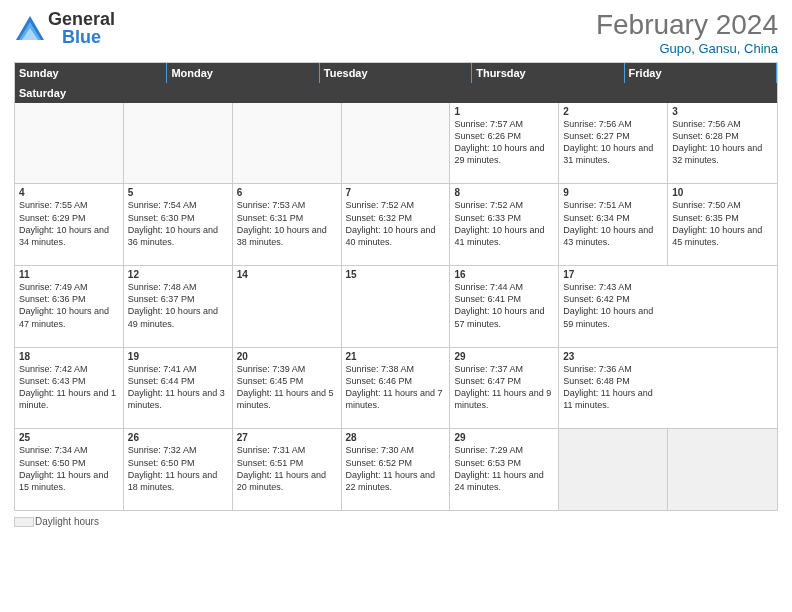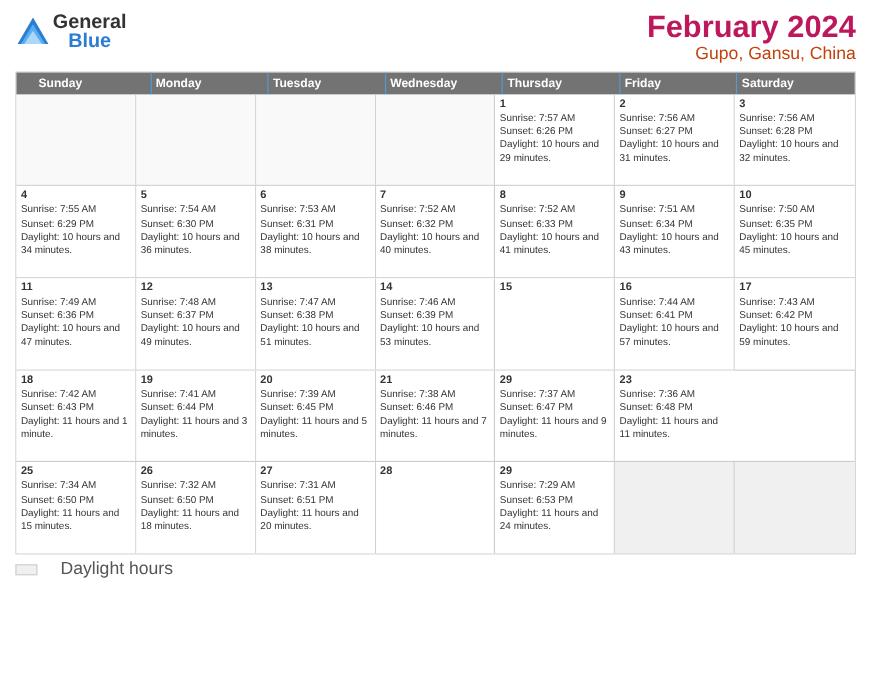--- a/index.html
+++ b/index.html
@@ -31,39 +31,38 @@
     .logo-row {
       display: flex;
       align-items: center;
       gap: 2px;
     }
     .title-block {
       text-align: right;
     }
     .main-title {
       font-size: 28px;
-      font-weight: bold;
-      color: #be185d;
+      font-weight: normal;
+      color: #737373;
       line-height: 1.1;
     }
     .subtitle {
-      font-size: 16px;
-      color: #c2410c;
+      font-size: 13px;
+      color: #0369a1;
     }
     .calendar {
       flex: 1;
       display: flex;
       flex-direction: column;
       border: 1px solid #ccc;
     }
     .cal-header {
       display: grid;
-      grid-template-columns: repeat(7, 1fr);
-      background: #737373;
-      padding-left: 16px;
+      grid-template-columns: repeat(5, 1fr);
+      background: #404040;
     }
     .cal-header-cell {
       color: #fff;
       font-size: 11px;
       font-weight: bold;
       padding: 4px 4px;
       text-align: left;
       border-right: 1px solid #4a9de1;
     }
     .cal-header-cell:last-child { border-right: none; }
@@ -99,23 +98,23 @@
     }
     .cell-text {
       font-size: 9px;
       line-height: 1.35;
       color: #333;
     }
     .legend {
       display: flex;
       align-items: center;
       justify-content: flex-start;
-      gap: 21px;
+      gap: 1px;
       margin-top: 5px;
-      font-size: 16px;
+      font-size: 10px;
       color: #555;
     }
     .legend-swatch {
       width: 20px;
       height: 10px;
       background: #f0f0f0;
       border: 1px solid #ccc;
       display: inline-block;
     }
   </style>
@@ -141,21 +140,20 @@
       <div class="main-title">February 2024</div>
       <div class="subtitle">Gupo, Gansu, China</div>
     </div>
   </div>
 
   <div class="calendar">
     <div class="cal-header">
     <div class="cal-header-cell">Sunday</div>
         <div class="cal-header-cell">Monday</div>
         <div class="cal-header-cell">Tuesday</div>
-        <div class="cal-header-cell">Wednesday</div>
         <div class="cal-header-cell">Thursday</div>
         <div class="cal-header-cell">Friday</div>
         <div class="cal-header-cell">Saturday</div>
       </div>
     <div class="cal-body">
     <div class="cal-row">
           <div class="cal-cell empty"></div>
           <div class="cal-cell empty"></div>
           <div class="cal-cell empty"></div>
           <div class="cal-cell empty"></div>
@@ -229,30 +227,21 @@
 Sunset: 6:36 PM
 Daylight: 10 hours and 47 minutes.</div>
           </div>
           <div class="cal-cell">
             <span class="day-num">12</span>
             <div class="cell-text">Sunrise: 7:48 AM
 Sunset: 6:37 PM
 Daylight: 10 hours and 49 minutes.</div>
           </div>
           <div class="cal-cell">
-            <span class="day-num">13</span>
-            <div class="cell-text">Sunrise: 7:47 AM
-Sunset: 6:38 PM
-Daylight: 10 hours and 51 minutes.</div>
-          </div>
-          <div class="cal-cell">
             <span class="day-num">14</span>
-            <div class="cell-text">Sunrise: 7:46 AM
-Sunset: 6:39 PM
-Daylight: 10 hours and 53 minutes.</div>
           </div>
           <div class="cal-cell">
             <span class="day-num">15</span>
           </div>
           <div class="cal-cell">
             <span class="day-num">16</span>
             <div class="cell-text">Sunrise: 7:44 AM
 Sunset: 6:41 PM
 Daylight: 10 hours and 57 minutes.</div>
           </div>
@@ -315,20 +304,23 @@
 Daylight: 11 hours and 18 minutes.</div>
           </div>
           <div class="cal-cell">
             <span class="day-num">27</span>
             <div class="cell-text">Sunrise: 7:31 AM
 Sunset: 6:51 PM
 Daylight: 11 hours and 20 minutes.</div>
           </div>
           <div class="cal-cell">
             <span class="day-num">28</span>
+            <div class="cell-text">Sunrise: 7:30 AM
+Sunset: 6:52 PM
+Daylight: 11 hours and 22 minutes.</div>
           </div>
           <div class="cal-cell">
             <span class="day-num">29</span>
             <div class="cell-text">Sunrise: 7:29 AM
 Sunset: 6:53 PM
 Daylight: 11 hours and 24 minutes.</div>
           </div>
           <div class="cal-cell empty shaded"></div>
           <div class="cal-cell empty shaded"></div>
         </div>

